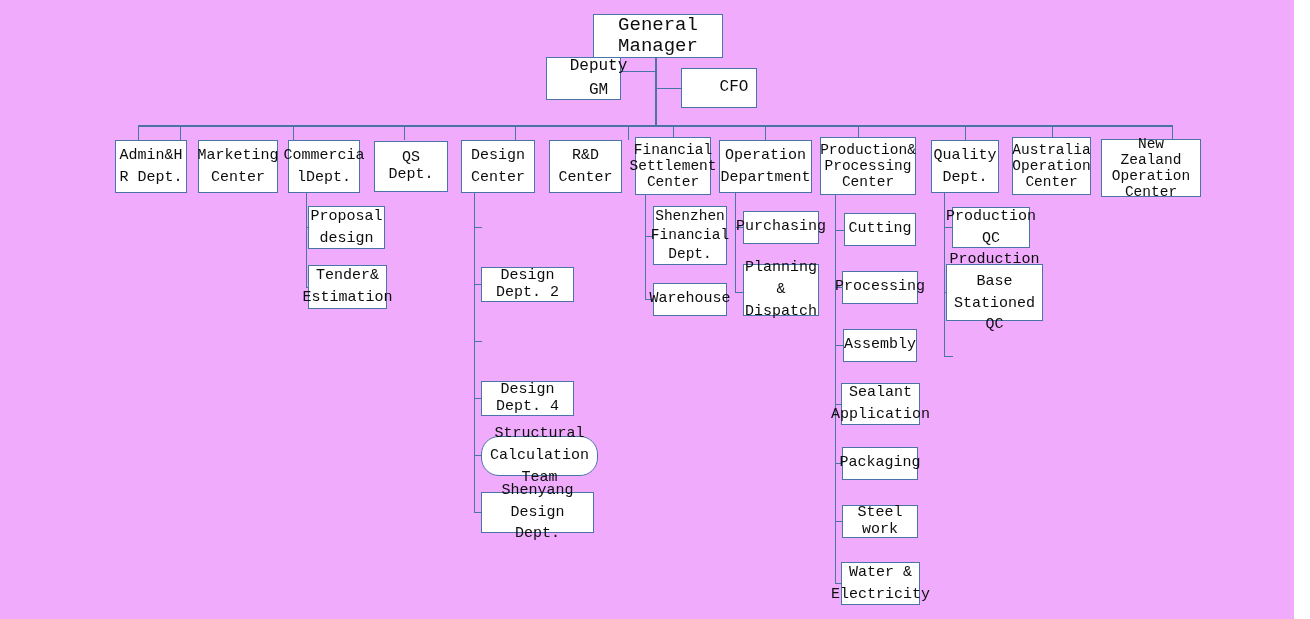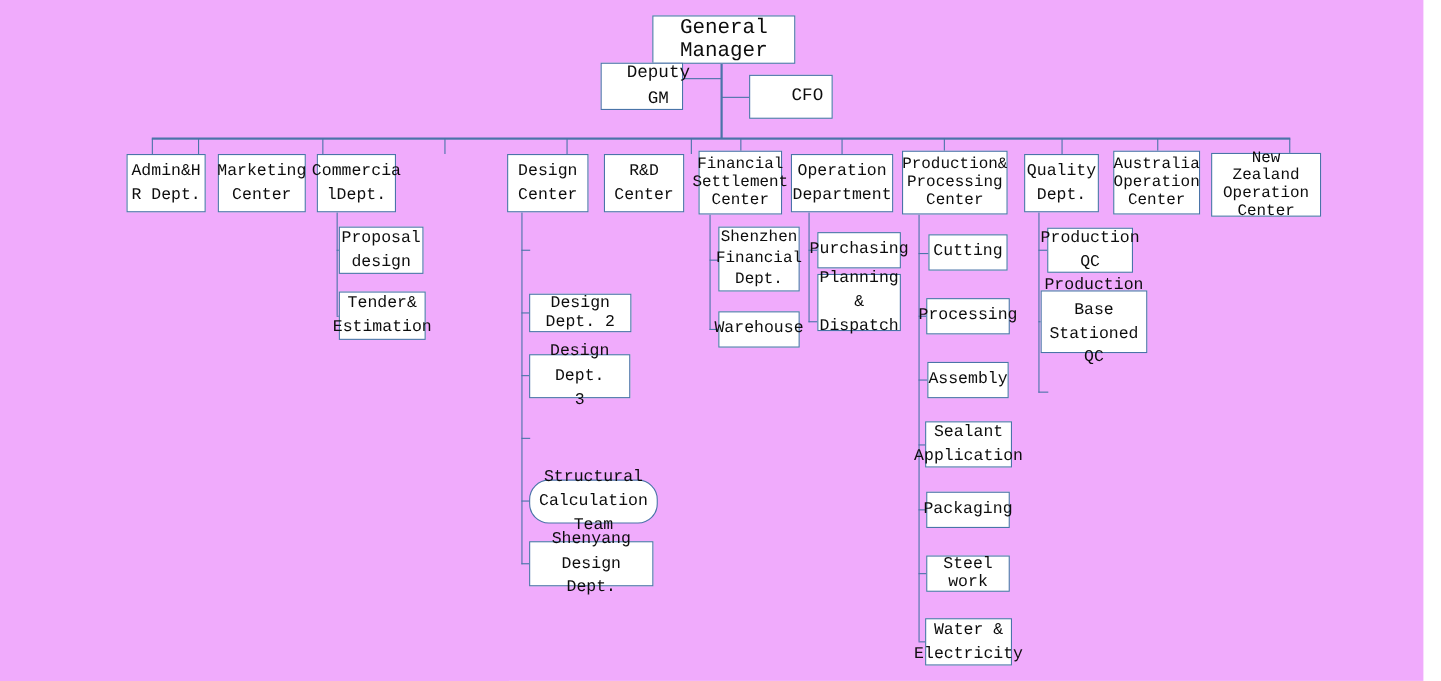--- a/index.html
+++ b/index.html
@@ -99,20 +99,23 @@
   <div class="node loose" style="left:198px; top:140px; width:80px; height:53px; flex-direction:column;">
     <span>Marketing</span>
     <span>Center</span>
   </div>
 
   <div class="node loose" style="left:288px; top:140px; width:72px; height:53px; flex-direction:column;">
     <span>Commercia</span>
     <span>lDept.</span>
   </div>
 
+  <div class="node" style="left:374px; top:141px; width:74px; height:51px;">
+    <span>QS Dept.</span>
+  </div>
 
   <div class="node loose" style="left:461px; top:140px; width:74px; height:53px; flex-direction:column;">
     <span>Design</span>
     <span>Center</span>
   </div>
 
   <div class="node loose" style="left:549px; top:140px; width:73px; height:53px; flex-direction:column;">
     <span>R&amp;D</span>
     <span>Center</span>
   </div>
@@ -168,23 +171,22 @@
   <div class="conn h" style="left:474px; top:227px; width:8px; height:1px;"></div>
   <div class="conn h" style="left:474px; top:284px; width:8px; height:1px;"></div>
   <div class="conn h" style="left:474px; top:341px; width:8px; height:1px;"></div>
   <div class="conn h" style="left:474px; top:398px; width:8px; height:1px;"></div>
   <div class="conn h" style="left:474px; top:455px; width:8px; height:1px;"></div>
   <div class="conn h" style="left:474px; top:512px; width:8px; height:1px;"></div>
 
   <div class="node" style="left:481px; top:267px; width:93px; height:35px;">
     <span>Design Dept. 2</span>
   </div>
-  <div class="node loose" style="left:481px; top:322px; width:92px; height:40px; flex-direction:column;">
-    <span>Design Dept.</span>
-    <span>3</span>
+  <div class="node" style="left:481px; top:381px; width:93px; height:35px;">
+    <span>Design Dept. 4</span>
   </div>
   <div class="node loose" style="left:481px; top:436px; width:117px; height:40px; flex-direction:column;border-radius:18px;">
     <span>Structural</span>
     <span>Calculation Team</span>
   </div>
   <div class="node loose" style="left:481px; top:492px; width:113px; height:41px; flex-direction:column;">
     <span>Shenyang Design</span>
     <span>Dept.</span>
   </div>
 
@@ -201,21 +203,21 @@
     <span>Warehouse</span>
   </div>
 
   <div class="conn v" style="left:735px; top:193px; height:100px;"></div>
   <div class="conn h" style="left:735px; top:227px; width:9px; height:1px;"></div>
   <div class="conn h" style="left:735px; top:292px; width:9px; height:1px;"></div>
 
   <div class="node" style="left:743px; top:211px; width:76px; height:33px;">
     <span>Purchasing</span>
   </div>
-  <div class="node loose" style="left:743px; top:249px; width:76px; height:52px; flex-direction:column;">
+  <div class="node loose" style="left:743px; top:264px; width:76px; height:52px; flex-direction:column;">
     <span>Planning &amp;</span>
     <span>Dispatch</span>
   </div>
 
   <div class="conn v" style="left:835px; top:195px; height:388px;"></div>
   <div class="conn h" style="left:835px; top:230px; width:10px; height:1px;"></div>
   <div class="conn h" style="left:835px; top:287px; width:10px; height:1px;"></div>
   <div class="conn h" style="left:835px; top:345px; width:10px; height:1px;"></div>
   <div class="conn h" style="left:835px; top:404px; width:10px; height:1px;"></div>
   <div class="conn h" style="left:835px; top:463px; width:10px; height:1px;"></div>

